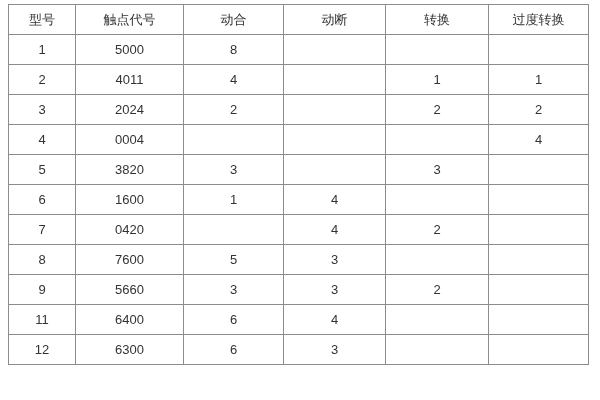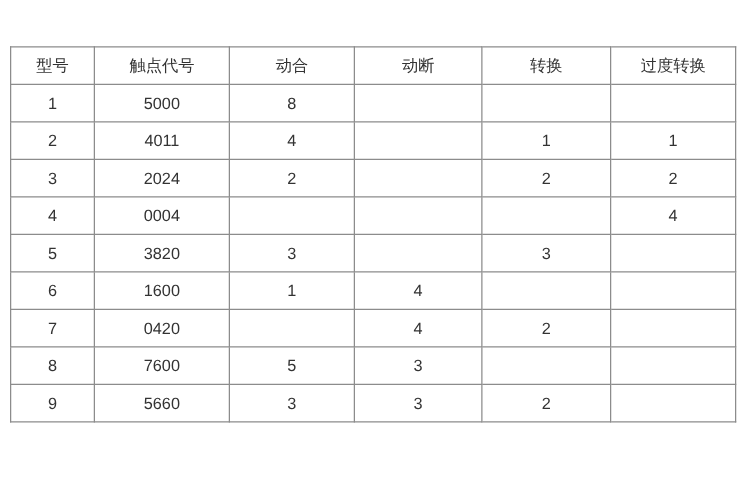--- a/index.html
+++ b/index.html
@@ -14,21 +14,20 @@
   .table-wrap {
     position: absolute;
     left: 8px;
     top: 4px;
   }
   table.spec-table {
     border-collapse: collapse;
     table-layout: fixed;
     width: 580px;
     background: #ffffff;
-    margin-top: 33px;
   }
   table.spec-table col:nth-child(1) { width: 67px;  }
   table.spec-table col:nth-child(2) { width: 108px; }
   table.spec-table col:nth-child(3) { width: 100px; }
   table.spec-table col:nth-child(4) { width: 102px; }
   table.spec-table col:nth-child(5) { width: 103px; }
   table.spec-table col:nth-child(6) { width: 100px; }
   table.spec-table th,
   table.spec-table td {
     border: 1px solid #8c8c8c;
@@ -135,15 +134,31 @@
           <td></td>
         </tr>
         <tr>
           <td>9</td>
           <td>5660</td>
           <td>3</td>
           <td>3</td>
           <td>2</td>
           <td></td>
         </tr>
+        <tr>
+          <td>11</td>
+          <td>6400</td>
+          <td>6</td>
+          <td>4</td>
+          <td></td>
+          <td></td>
+        </tr>
+        <tr>
+          <td>12</td>
+          <td>6300</td>
+          <td>6</td>
+          <td>3</td>
+          <td></td>
+          <td></td>
+        </tr>
       </tbody>
   </table>
 </div>
 
 </body></html>

